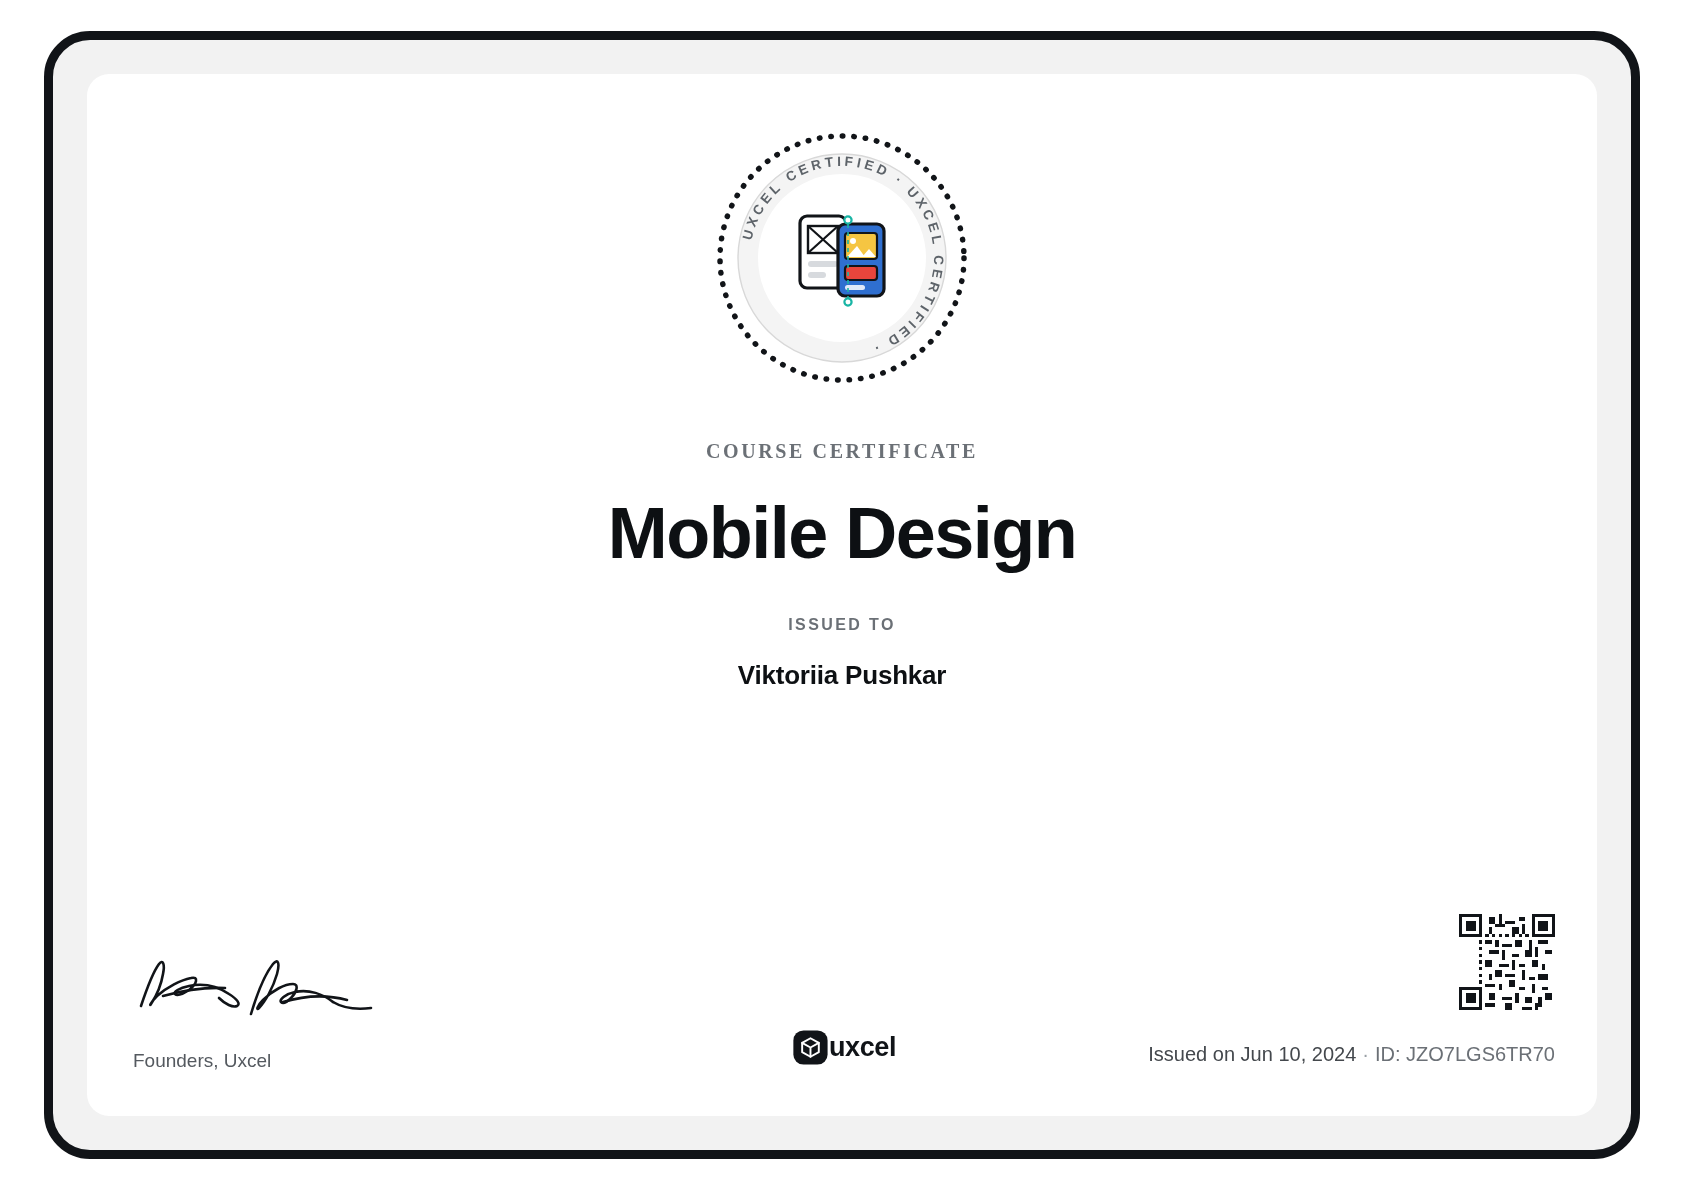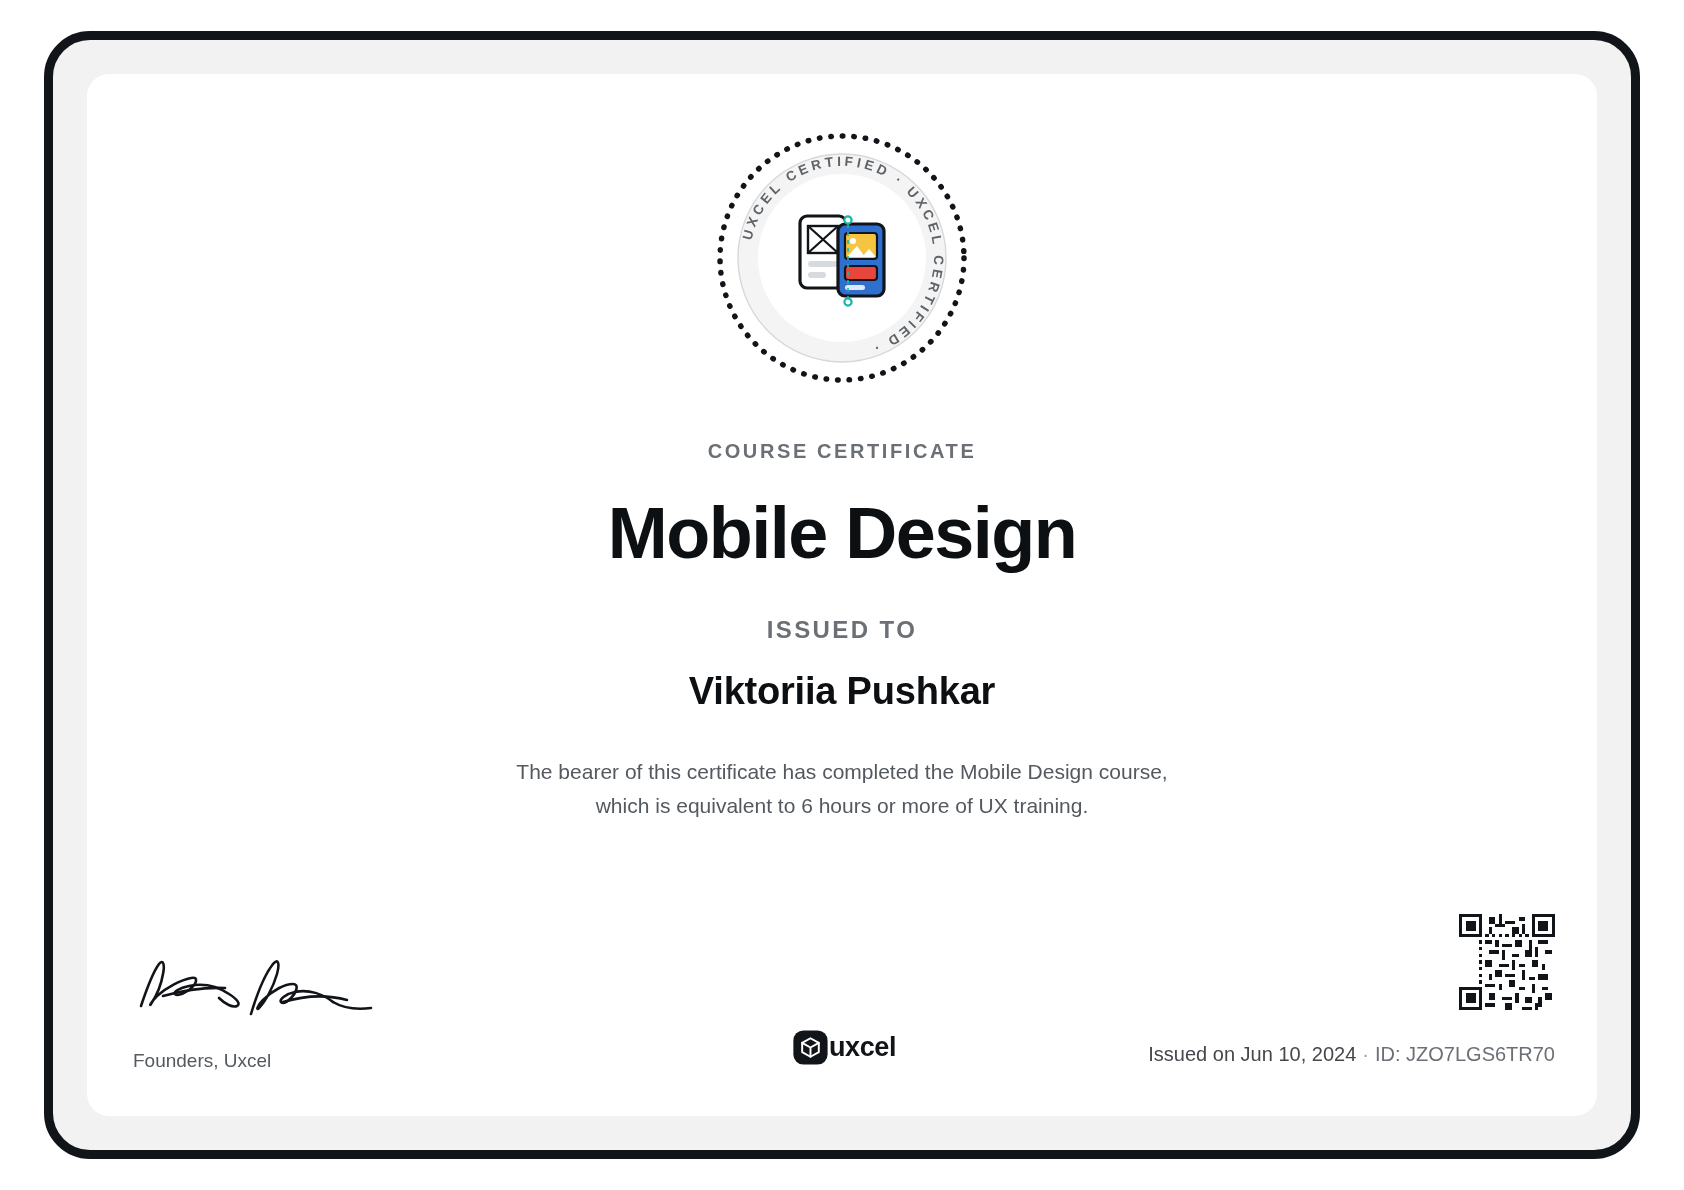--- a/index.html
+++ b/index.html
@@ -47,40 +47,41 @@
   .seal svg { display: block; }
 
   
   .eyebrow {
     margin-top: 48px;
     font-size: 20px;
     letter-spacing: 2.6px;
     font-weight: 700;
     color: #6b7076;
     text-transform: uppercase;
+    font-family: Liberation Serif, serif;
   }
   .course-title {
     margin-top: 34px;
     font-size: 72px;
     line-height: 1.02;
     font-weight: 700;
     color: #0d1013;
     letter-spacing: -1.5px;
   }
   .issued-to-label {
     margin-top: 46px;
-    font-size: 24px;
+    font-size: 16px;
     letter-spacing: 2.4px;
     font-weight: 700;
     color: #6b7076;
     text-transform: uppercase;
   }
   .recipient {
     margin-top: 26px;
-    font-size: 38px;
+    font-size: 26px;
     font-weight: 700;
     color: #0d1013;
     letter-spacing: -0.2px;
   }
   .description {
     margin-top: 42px;
     text-align: center;
     font-size: 21px;
     line-height: 1.62;
     color: #54595f;
@@ -196,24 +197,20 @@
           <circle cx="140" cy="178" r="3.6" fill="#ffffff" stroke="#19b5a5" stroke-width="2.2"></circle>
           <line x1="140" y1="100" x2="140" y2="174" stroke="#19b5a5" stroke-width="1.6" stroke-dasharray="4 4"></line>
         </svg>
       </div>
 
       <div class="eyebrow">COURSE CERTIFICATE</div>
       <h1 class="course-title">Mobile Design</h1>
       <div class="issued-to-label">ISSUED TO</div>
       <div class="recipient">Viktoriia Pushkar</div>
 
-      <div class="description">
-        <div>The bearer of this certificate has completed the Mobile Design course,</div>
-        <div>which is equivalent to 6 hours or more of UX training.</div>
-      </div>
 
       <div class="footer">
 
         <div class="sig-block">
           <svg class="sig-img" width="300" height="86" viewBox="0 0 300 86" xmlns="http://www.w3.org/2000/svg">
             <g fill="none" stroke="#111418" stroke-width="2.6" stroke-linecap="round" stroke-linejoin="round">
               <path d="M8 62 C14 44 20 28 26 20 C30 15 32 20 30 30 C28 42 22 54 18 60 C16 63 18 58 24 52 C34 43 48 36 58 34 C66 32 64 40 56 46 C50 50 44 52 42 50 C40 48 46 44 56 42 C70 39 84 42 96 50 C104 55 108 60 104 62 C100 64 92 60 86 54"></path>
               <path d="M30 52 C48 47 70 43 92 44"></path>
               <path d="M118 70 C124 50 132 30 140 20 C145 14 147 19 144 30 C140 44 132 58 126 64 C123 67 124 62 130 56 C140 46 152 40 160 40 C166 40 164 48 158 54 C154 58 150 60 148 58 C146 56 152 50 162 48 C176 45 190 50 200 58"></path>
               <path d="M150 58 C170 52 192 50 214 56"></path>

